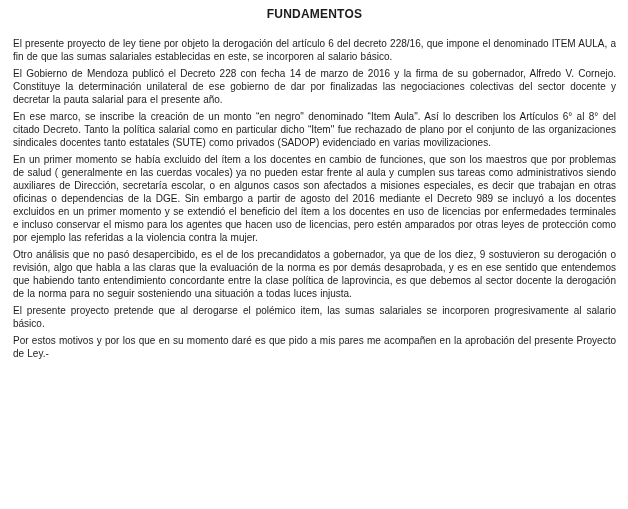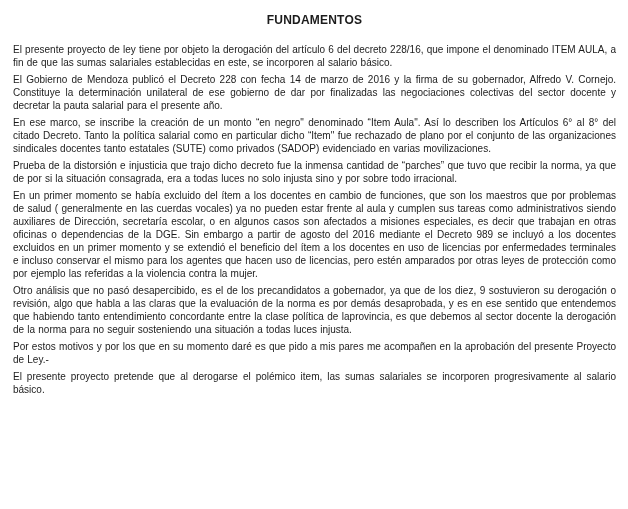--- a/index.html
+++ b/index.html
@@ -8,21 +8,21 @@
     background: #ffffff;
   }
   .page {
     position: relative;
     width: 628px;
     height: 509px;
     box-sizing: border-box;
     background: #ffffff;
     color: #1c1c1c;
     font-family: "Liberation Sans", "DejaVu Sans", sans-serif;
-    padding: 13px 8px 0 9px;
+    padding: 7px 8px 0 9px;
     overflow: hidden;
   }
   .doc-title {
     text-align: center;
     font-weight: bold;
     font-size: 12px;
     line-height: 14px;
     letter-spacing: 0.2px;
     margin: 0 0 16px 0;
   }
@@ -44,19 +44,18 @@
 <body>
 
 <div class="page">
   <div class="doc-title">FUNDAMENTOS</div>
 
 
   <div class="doc-body">
     <p>El presente proyecto de ley tiene por objeto la derogación del artículo 6 del decreto 228/16, que impone el denominado ITEM AULA, a fin de que las sumas salariales establecidas en este, se incorporen al salario básico.</p>
     <p>El Gobierno de Mendoza publicó el Decreto 228 con fecha 14 de marzo de 2016 y la firma de su gobernador, Alfredo V. Cornejo. Constituye la determinación unilateral de ese gobierno de dar por finalizadas las negociaciones colectivas del sector docente y decretar la pauta salarial para el presente año.</p>
     <p>En ese marco, se inscribe la creación de un monto “en negro" denominado “Item Aula". Así lo describen los Artículos 6° al  8° del citado Decreto. Tanto la política salarial como en particular dicho “Item" fue rechazado de plano por el conjunto de las organizaciones sindicales docentes tanto estatales (SUTE) como privados (SADOP) evidenciado en varias movilizaciones.</p>
-    <p>Prueba de la distorsión e injusticia que trajo dicho decreto fue la inmensa cantidad de “parches” que tuvo que recibir la norma, ya que de por si la situación consagrada, era a todas luces no solo injusta sino y por sobre todo irracional.</p>
     <p>En un primer momento se había excluido del ítem a los docentes en cambio de funciones, que son los maestros que por problemas de salud ( generalmente en las cuerdas vocales) ya no pueden estar frente al aula y cumplen sus tareas como administrativos siendo auxiliares de Dirección, secretaría escolar, o en algunos casos son afectados a misiones especiales, es decir que trabajan en otras oficinas o dependencias de la DGE. Sin embargo a partir de agosto del 2016 mediante el Decreto 989 se incluyó a los docentes excluidos en un primer momento y se extendió el beneficio del ítem a los docentes en uso de licencias por enfermedades terminales e incluso conservar el mismo para los agentes que hacen uso de licencias, pero estén amparados por otras leyes de protección como por ejemplo las referidas a la violencia contra la mujer.</p>
     <p>Otro análisis que no pasó desapercibido, es el de los precandidatos a gobernador, ya que de los diez, 9 sostuvieron su derogación o revisión, algo que habla a las claras que la evaluación de la norma es por demás desaprobada, y es en ese sentido que entendemos que habiendo tanto entendimiento concordante entre la clase política de  laprovincia, es que debemos al sector docente la derogación de la norma para no seguir sosteniendo una situación a todas luces injusta.</p>
+    <p>El presente proyecto pretende que al derogarse el polémico item, las sumas salariales se incorporen progresivamente al salario básico.</p>
     <p>Por estos motivos y por los que en su momento daré es que pido a mis pares me acompañen en la aprobación del presente Proyecto de Ley.-</p>
-    <p>El presente proyecto pretende que al derogarse el polémico item, las sumas salariales se incorporen progresivamente al salario básico.</p>
   </div>
 </div>
 
 </body></html>

